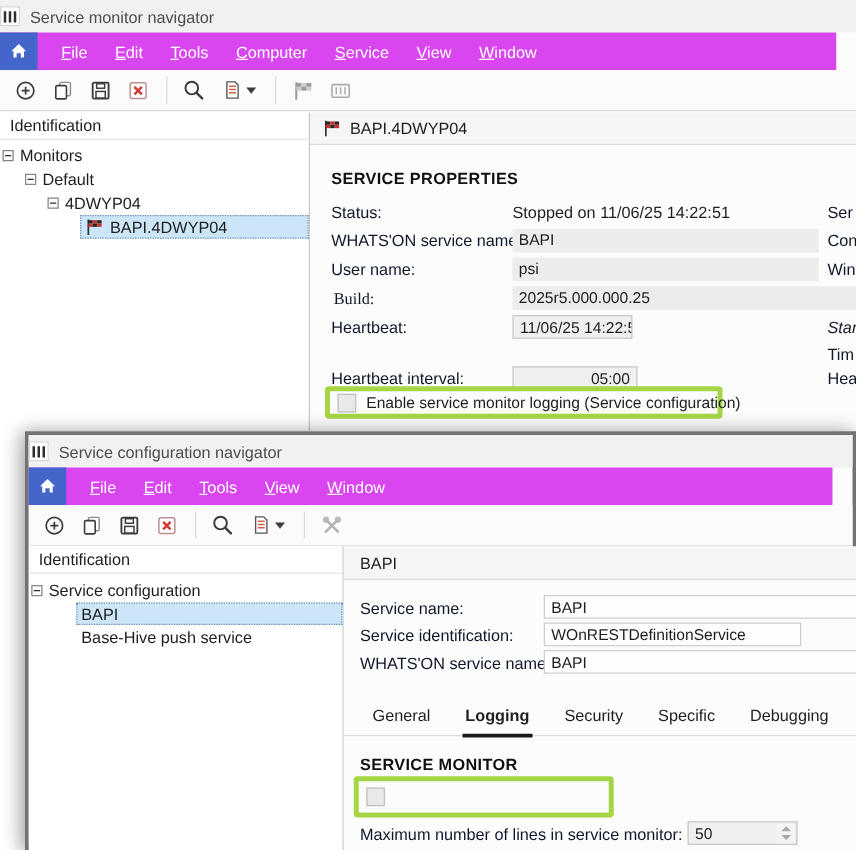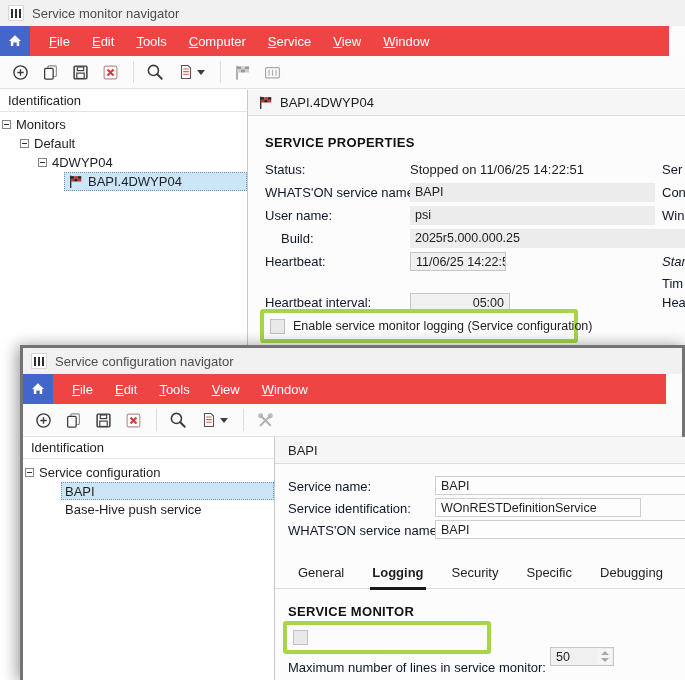--- a/index.html
+++ b/index.html
@@ -3,26 +3,26 @@
 <meta charset="utf-8">
 <style>
   * { margin:0; padding:0; box-sizing:border-box; }
   html,body { width:685px; height:680px; overflow:hidden; background:#fff;
     font-family:"Liberation Sans", sans-serif; }
   .stage { position:relative; width:685px; height:680px; overflow:hidden; }
 
   
   .window { position:absolute; background:#fcfcfc; }
   .titlebar { position:absolute; left:0; right:0; top:0; height:26px; background:#f1f1f1;
-    display:flex; align-items:center; padding-left:8px; }
+    display:flex; align-items:center; }
   .app-ico { width:16px; height:16px; background:#fff; border:1px solid #d6d6d6;
     display:flex; align-items:center; justify-content:center; gap:2px; }
   .app-ico i { display:block; width:2px; height:9px; background:#2f2f2f; }
   .title-text { margin-left:8px; font-size:13px; color:#4d4d4d; white-space:nowrap; }
-  .menubar { position:absolute; left:0; right:16px; height:30px; background:#ef4444;
+  .menubar { position:absolute; left:0; right:16px; height:30px; background:#d946ef;
     display:flex; align-items:stretch; }
   .home-btn { width:30px; background:#4466cb; display:flex; align-items:center; justify-content:center; }
   .menu-items { display:flex; align-items:center; margin-left:8px; }
   .mi { color:#fff; font-size:13px; padding:0 11px; white-space:nowrap; cursor:default; }
   .mi u { text-decoration:underline; }
   .toolbar { position:absolute; left:0; right:0; height:33px; background:#fbfbfb;
     border-bottom:1px solid #e2e2e2; display:flex; align-items:center; padding-left:6px; }
   .tbtn { width:28px; height:26px; display:flex; align-items:center; justify-content:center; margin-right:2px; }
   .tsep { width:1px; height:22px; background:#dcdcdc; margin:0 7px; }
   .caret { width:0; height:0; border-left:4px solid transparent; border-right:4px solid transparent;
@@ -214,34 +214,34 @@
       <div class="lbl" style="left:414px;top:46px;">Ser</div>
 
       <div class="lbl" style="left:17px;top:69px;">WHATS'ON service name:</div>
       <div class="inp" style="left:162px;top:67px;width:245px;">BAPI</div>
       <div class="lbl" style="left:414px;top:69px;">Con</div>
 
       <div class="lbl" style="left:17px;top:92px;">User name:</div>
       <div class="inp" style="left:162px;top:90px;width:245px;">psi</div>
       <div class="lbl" style="left:414px;top:92px;">Win</div>
 
-      <div class="lbl" style="left:33px;top:115px;">Build:</div>
+      <div class="lbl" style="left:19px;top:115px;font-family:Liberation Serif, serif;">Build:</div>
       <div class="inp" style="left:162px;top:113px;width:280px;">2025r5.000.000.25</div>
 
       <div class="lbl" style="left:17px;top:138px;">Heartbeat:</div>
       <div class="inp bordered" style="left:162px;top:136px;width:96px;">11/06/25 14:22:51</div>
       <div class="lbl" style="left:414px;top:138px;font-style:italic;">Star</div>
 
       <div class="lbl" style="left:414px;top:160px;">Tim</div>
 
       <div class="lbl" style="left:17px;top:179px;">Heartbeat interval:</div>
       <div class="inp bordered" style="left:162px;top:177px;width:100px;text-align:right;">05:00</div>
       <div class="lbl" style="left:414px;top:179px;">Hea</div>
 
-      <div class="hl" style="left:12px;top:193px;width:318px;height:34px;">
+      <div class="hl" style="left:12px;top:193px;width:318px;height:26px;">
         <span class="cb"></span>
         <span class="hl-label">Enable service monitor logging (Service configuration)</span>
       </div>
     </div>
   </div>
 
   <div class="window config-window">
 
     <div class="titlebar">
       <span class="app-ico">
@@ -354,21 +354,21 @@
 
       </div>
 
       <div class="sect" style="left:13px;top:140px;">SERVICE MONITOR</div>
 
       <div class="hl" style="left:8px;top:157px;width:208px;height:33px;">
         <span class="cb"></span>
       </div>
 
       <div class="lbl" style="left:13px;top:196px;">Maximum number of lines in service monitor:</div>
-      <div class="inp bordered" style="left:275px;top:183px;width:64px;">
+      <div class="inp bordered" style="left:275px;top:193px;width:88px;">
         <span>50</span>
         <span class="spin">
             <span class="up"></span>
             <span class="dn"></span>
           </span>
       </div>
     </div>
   </div>
 
 </div>

